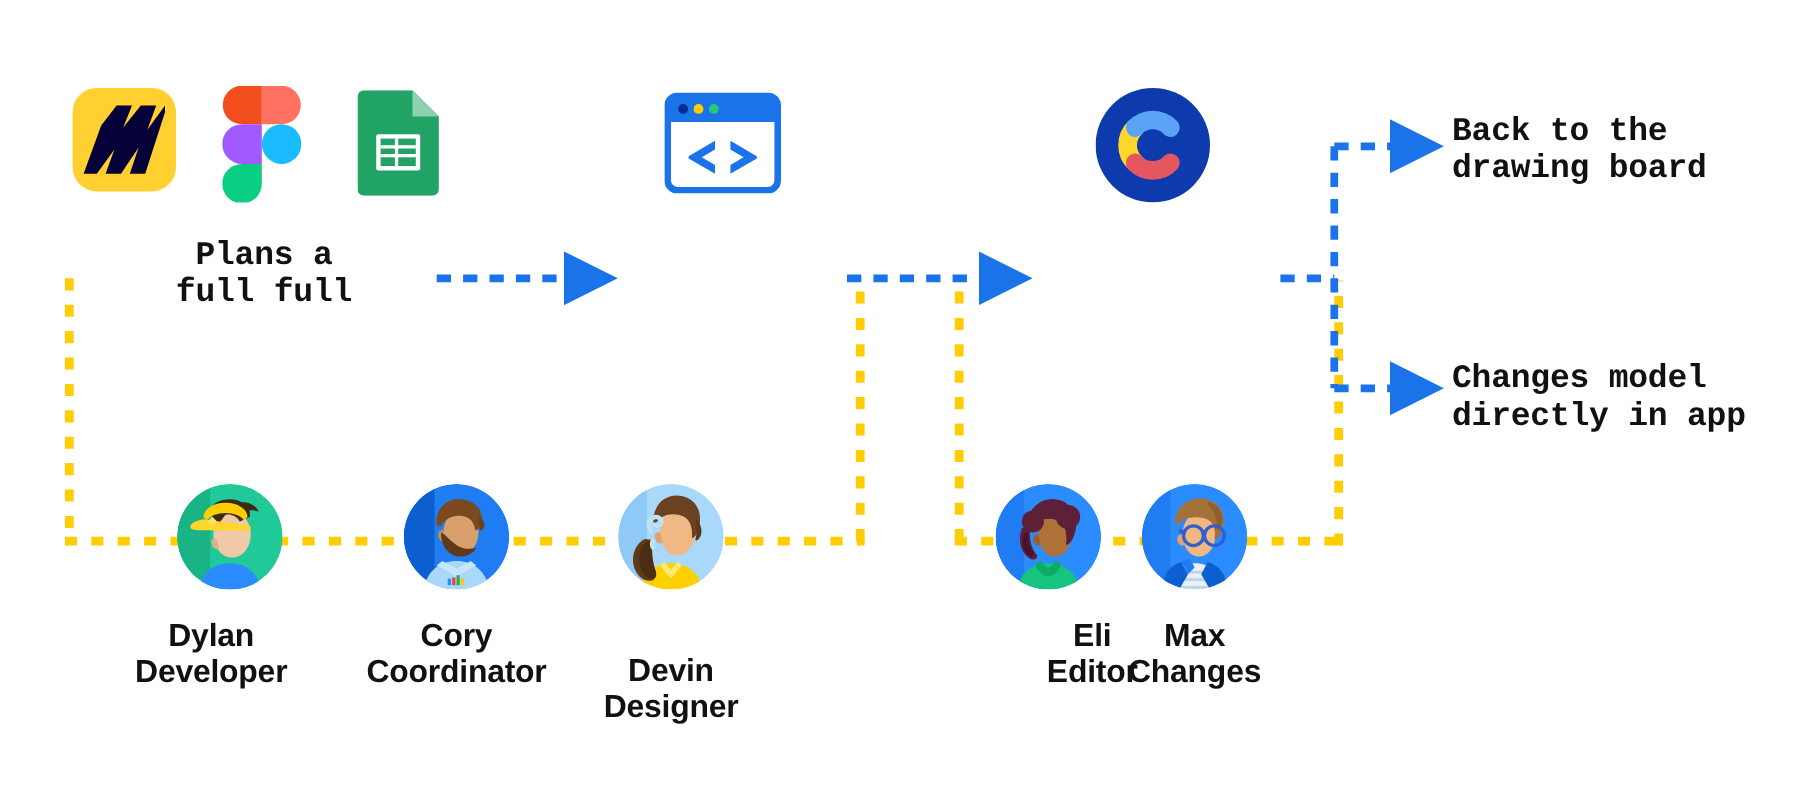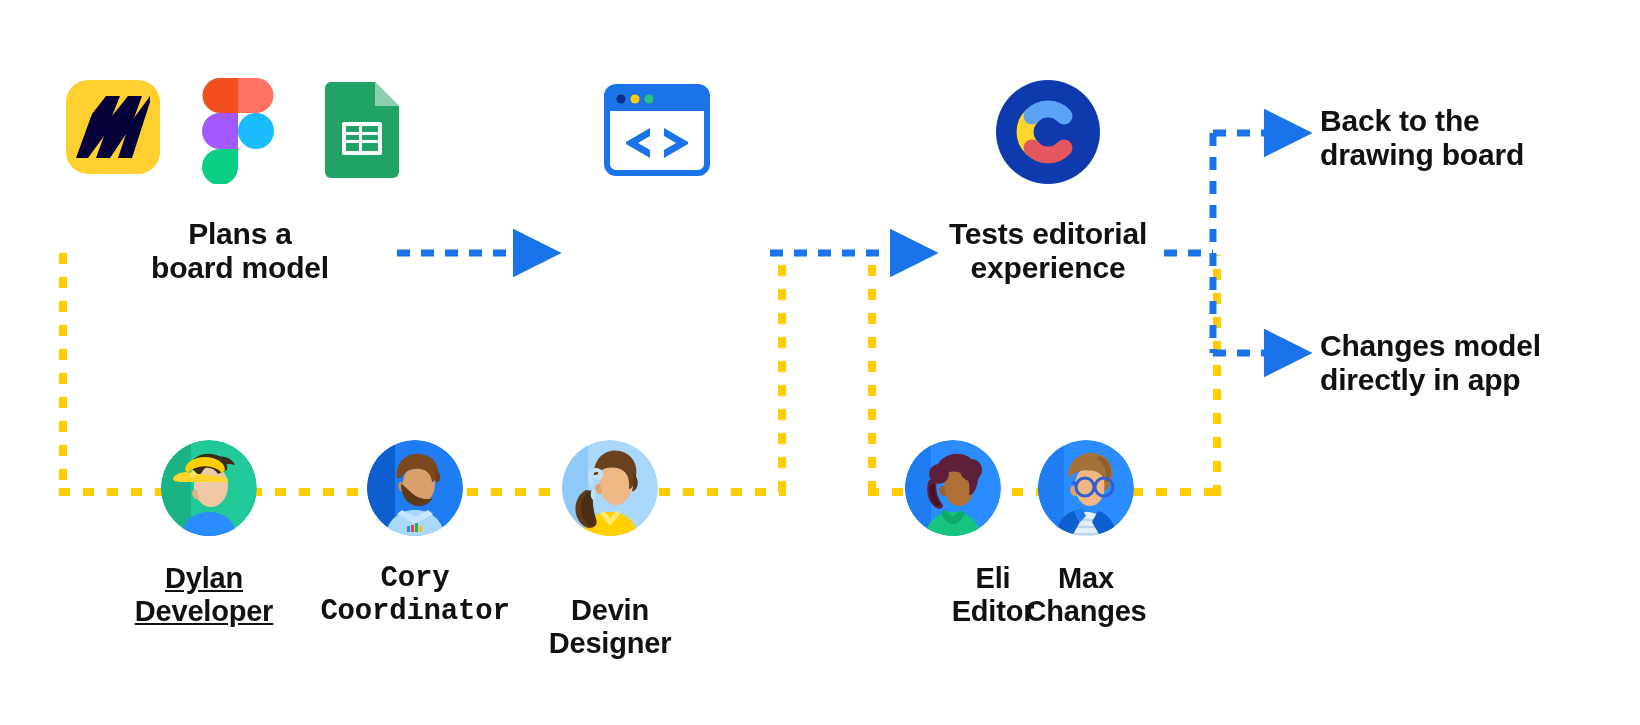--- a/index.html
+++ b/index.html
@@ -18,20 +18,21 @@
 
   
   .caption {
     font-size: 30px;
     font-weight: 700;
     color: #111111;
     line-height: 1.13;
     text-align: center;
     letter-spacing: -0.2px;
     white-space: pre-line;
+    font-family: Liberation Mono, monospace;
   }
   .caption.left { text-align: left; }
   .person-name {
     font-size: 29px;
     font-weight: 700;
     color: #111111;
     line-height: 1.14;
     text-align: center;
     white-space: pre-line;
     letter-spacing: -0.2px;
@@ -123,25 +124,23 @@
   <div class="logo" style="left:996px; top:80px;">
     <svg width="104" height="104" viewBox="0 0 104 104">
       <circle cx="52" cy="52" r="52" fill="#0D3AAD"></circle>
       <path d="M36,36 a22,22 0 0 0 0,32" fill="none" stroke="#FFD629" stroke-width="17" stroke-linecap="round"></path>
       <path d="M36,36 a22,22 0 0 1 32,0" fill="none" stroke="#5BA4F5" stroke-width="17" stroke-linecap="round"></path>
       <path d="M36,68 a22,22 0 0 0 32,0" fill="none" stroke="#E4575F" stroke-width="17" stroke-linecap="round"></path>
     </svg>
   </div>
 
   <div class="caption abs" style="left:120px; top:217px; width:240px;">Plans a
-board model</div>
-
-
-  <div class="caption abs" style="left:928px; top:217px; width:240px;">Tests editorial
-experience</div>
+full full</div>
+
+
 
   <div class="caption left abs" style="left:1320px; top:104px; width:300px;">Back to the
 drawing board</div>
 
   <div class="caption left abs" style="left:1320px; top:329px; width:310px;">Changes model
 directly in app</div>
 
   <svg id="wires-top" aria-hidden="true">
     <defs>
       <marker id="bluehead" markerWidth="7" markerHeight="7" refX="1.2" refY="3.5" orient="auto">
@@ -169,41 +168,41 @@
       <path d="M20,96 c2,-16 14,-24 28,-24 c14,0 26,8 28,24 z" fill="#2B8CFF"></path>
       <ellipse cx="50" cy="46" rx="17" ry="21" fill="#EFC9A5"></ellipse>
       <path d="M36,50 c-4,-2 -6,2 -4,6 c1,3 4,4 6,3 z" fill="#E0B189"></path>
       <path d="M28,26 c4,-12 22,-16 33,-8 c4,3 6,8 5,12 l-9,4 c-3,-5 -8,-7 -13,-6 l-6,8 z" fill="#3B2A16"></path>
       <path d="M54,18 c8,-4 18,1 20,7 c-6,-2 -11,-1 -14,2 z" fill="#3B2A16"></path>
       <path d="M24,30 a20,13 0 0 1 40,0 l-3,3 a18,10 0 0 0 -34,0 z" fill="#FFCD00"></path>
       <path d="M24,32 c-7,1 -12,4 -12,7 c0,2 4,3 9,3 l43,0 c3,0 4,-2 2,-4 z" fill="#FFD629"></path>
       <rect x="29" y="31" width="6" height="6" transform="rotate(45 32 34)" fill="#FFE066"></rect>
     </svg>
   </div>
-  <div class="person-name abs" style="left:104px; top:562px; width:200px;text-decoration:underline;">Dylan
+  <div class="person-name abs" style="left:92px; top:562px; width:200px;">Dylan
 Developer</div>
 
   <div class="avatar" style="left:367px; top:440px;">
     <svg width="96" height="96" viewBox="0 0 96 96">
       <circle cx="48" cy="48" r="48" fill="#1F7CF2"></circle>
       <path d="M0,48 a48,48 0 0 1 28,-43.5 l0,87 a48,48 0 0 1 -28,-43.5 z" fill="#0D5FD0"></path>
       <path d="M18,96 c3,-17 15,-26 30,-26 c15,0 27,9 30,26 z" fill="#A9D8FB"></path>
       <path d="M30,74 l18,10 l18,-10 l-5,-4 l-13,7 l-13,-7 z" fill="#C6E6FE"></path>
       <ellipse cx="52" cy="44" rx="16" ry="20" fill="#D9A06B"></ellipse>
       <path d="M36,42 c-4,-1 -6,3 -4,7 c1,3 4,4 6,2 z" fill="#C08E5C"></path>
       <path d="M34,44 c0,14 8,22 18,22 c6,0 11,-3 14,-8 c-6,2 -14,1 -20,-4 c-5,-4 -8,-8 -12,-10 z" fill="#5E3A18"></path>
       <path d="M30,38 c-2,-16 10,-26 24,-24 c12,2 18,10 17,20 c-1,5 -4,8 -6,8 c-1,-8 -5,-12 -12,-13 c-8,-1 -15,2 -19,9 z" fill="#7A4A1E"></path>
       <path d="M68,30 c4,1 6,5 5,9 c-1,3 -3,4 -4,3 z" fill="#6B4018"></path>
       <rect x="44" y="85" width="3" height="7" fill="#E8453C"></rect>
       <rect x="48" y="83" width="3" height="9" fill="#3DA34D"></rect>
       <rect x="52" y="86" width="3" height="6" fill="#F5C518"></rect>
       <rect x="40" y="86" width="3" height="6" fill="#2B8CFF"></rect>
     </svg>
   </div>
-  <div class="person-name abs" style="left:315px; top:562px; width:200px;font-family:Liberation Mono, monospace;">Cory
+  <div class="person-name abs" style="left:315px; top:562px; width:200px;">Cory
 Coordinator</div>
 
   <div class="avatar" style="left:562px; top:440px;">
     <svg width="96" height="96" viewBox="0 0 96 96">
       <circle cx="48" cy="48" r="48" fill="#A9D8FB"></circle>
       <path d="M0,48 a48,48 0 0 1 26,-42.7 l0,85.4 a48,48 0 0 1 -26,-42.7 z" fill="#8FC9F7"></path>
       <path d="M20,96 c2,-16 14,-24 28,-24 c14,0 26,8 28,24 z" fill="#FFD100"></path>
       <path d="M38,74 l10,12 l10,-12 l-4,-3 l-6,7 l-6,-7 z" fill="#FFE873"></path>
       <path d="M24,50 c-8,4 -12,14 -10,24 c2,8 8,14 14,14 c5,0 8,-4 6,-9 c-3,-9 -4,-20 -2,-28 z" fill="#5E3A18"></path>
       <path d="M26,52 c-6,5 -8,14 -6,22 c2,7 6,12 10,12 c3,0 5,-3 4,-7 c-3,-8 -5,-18 -4,-26 z" fill="#4A2D12"></path>

